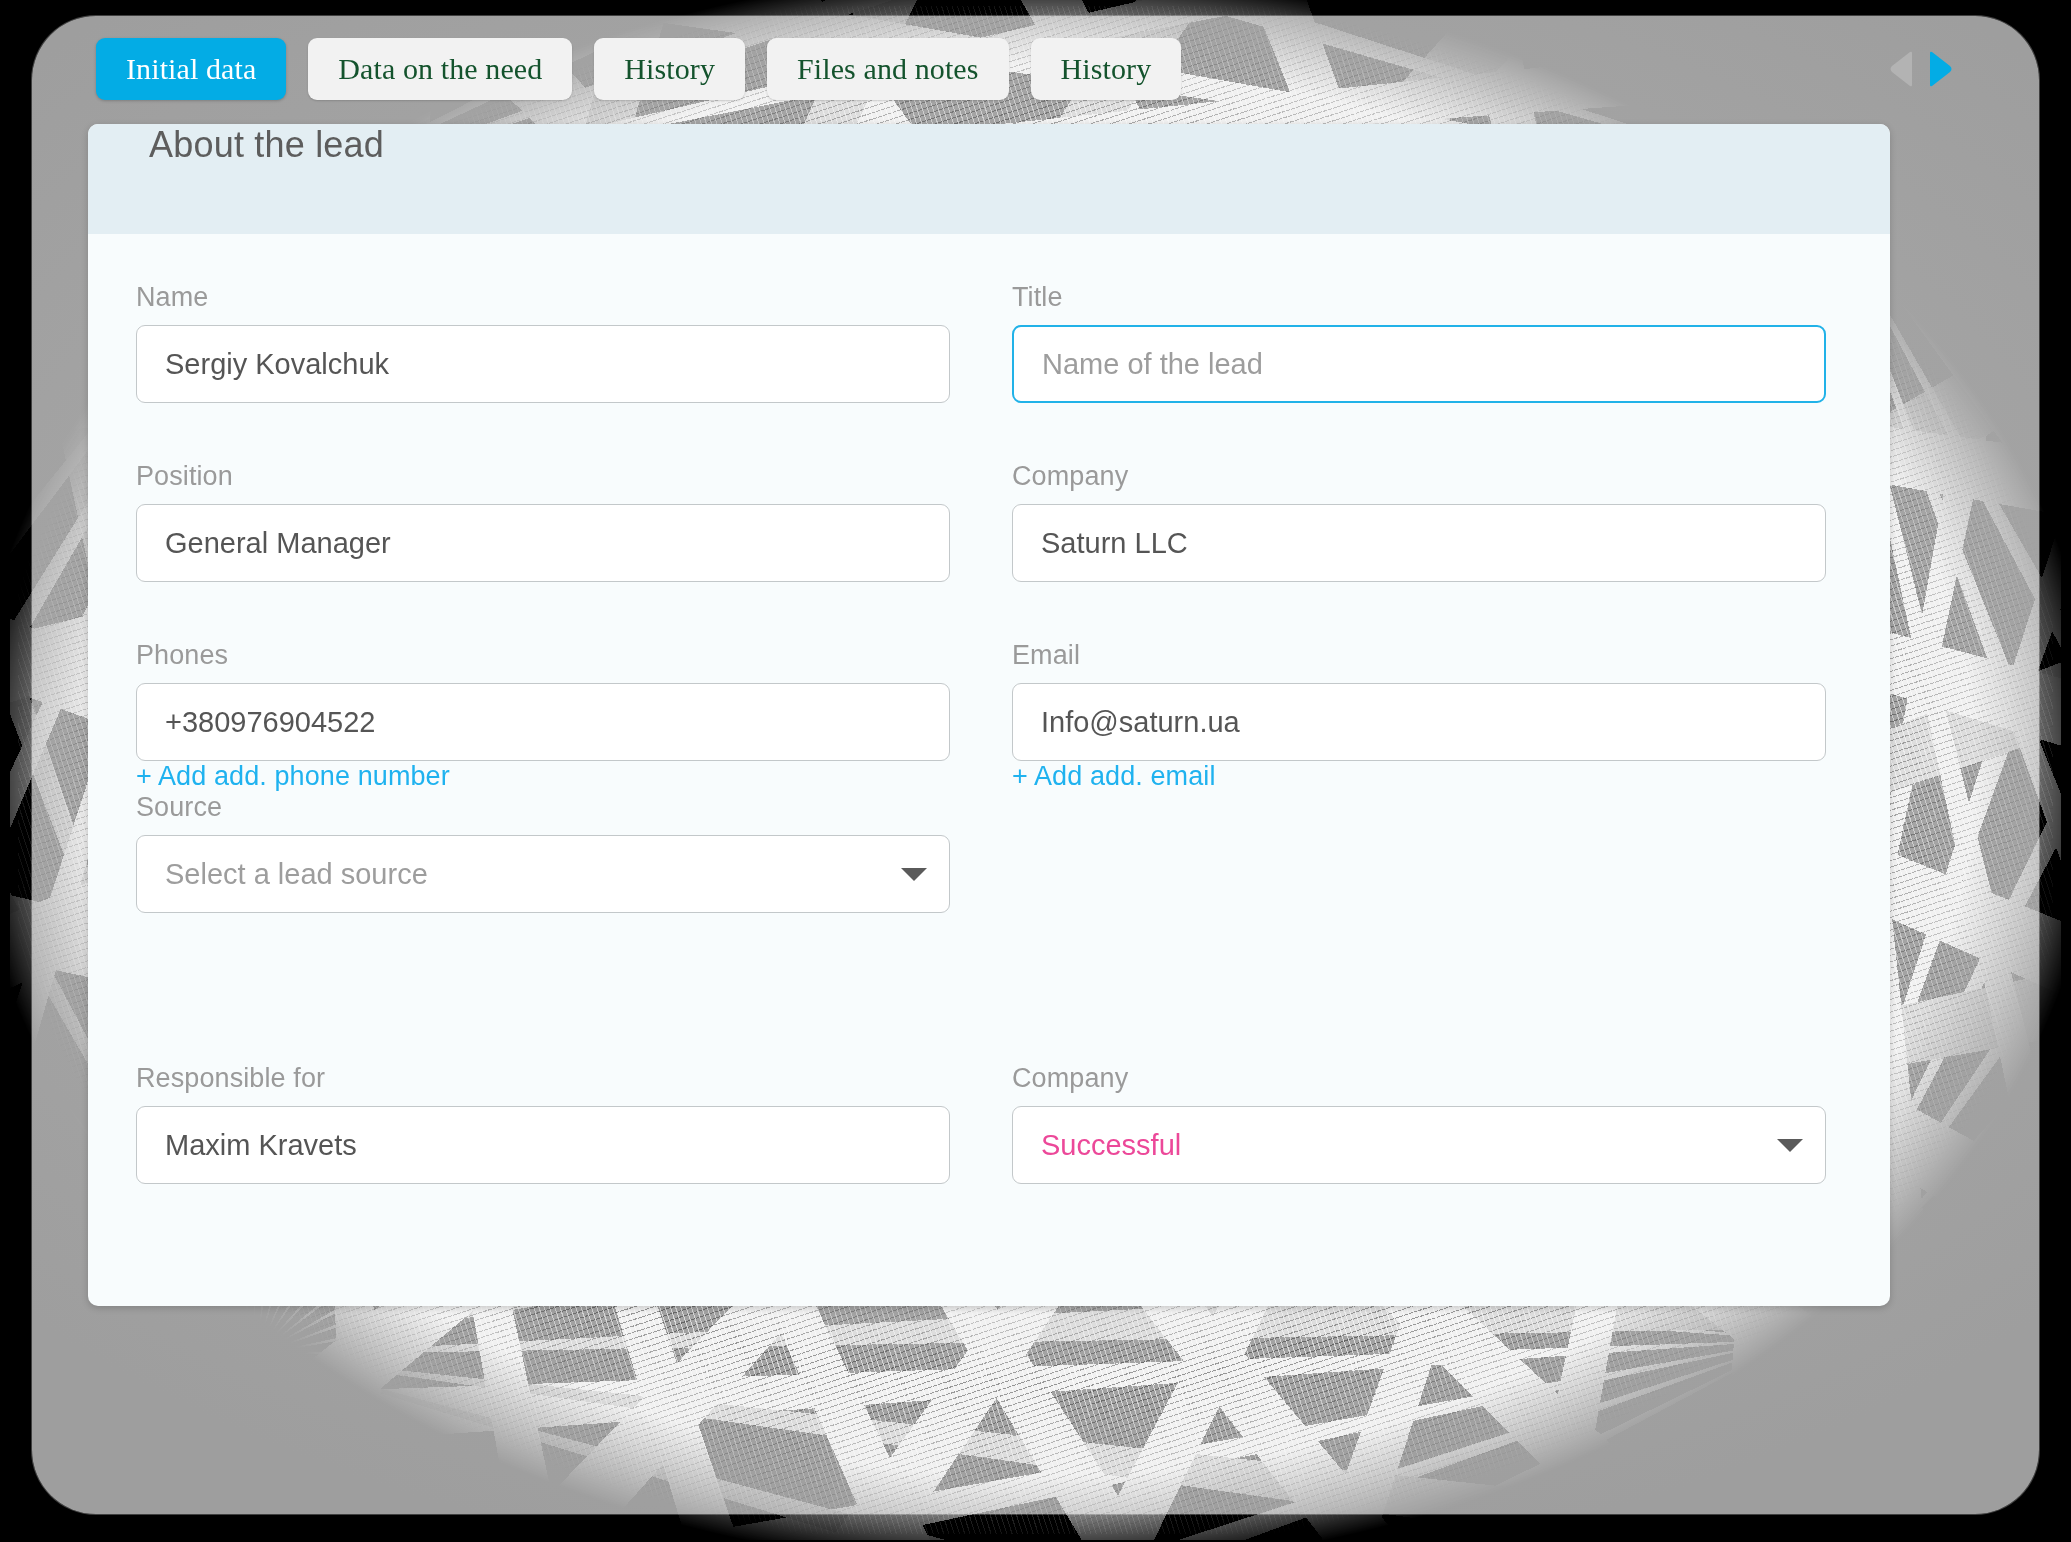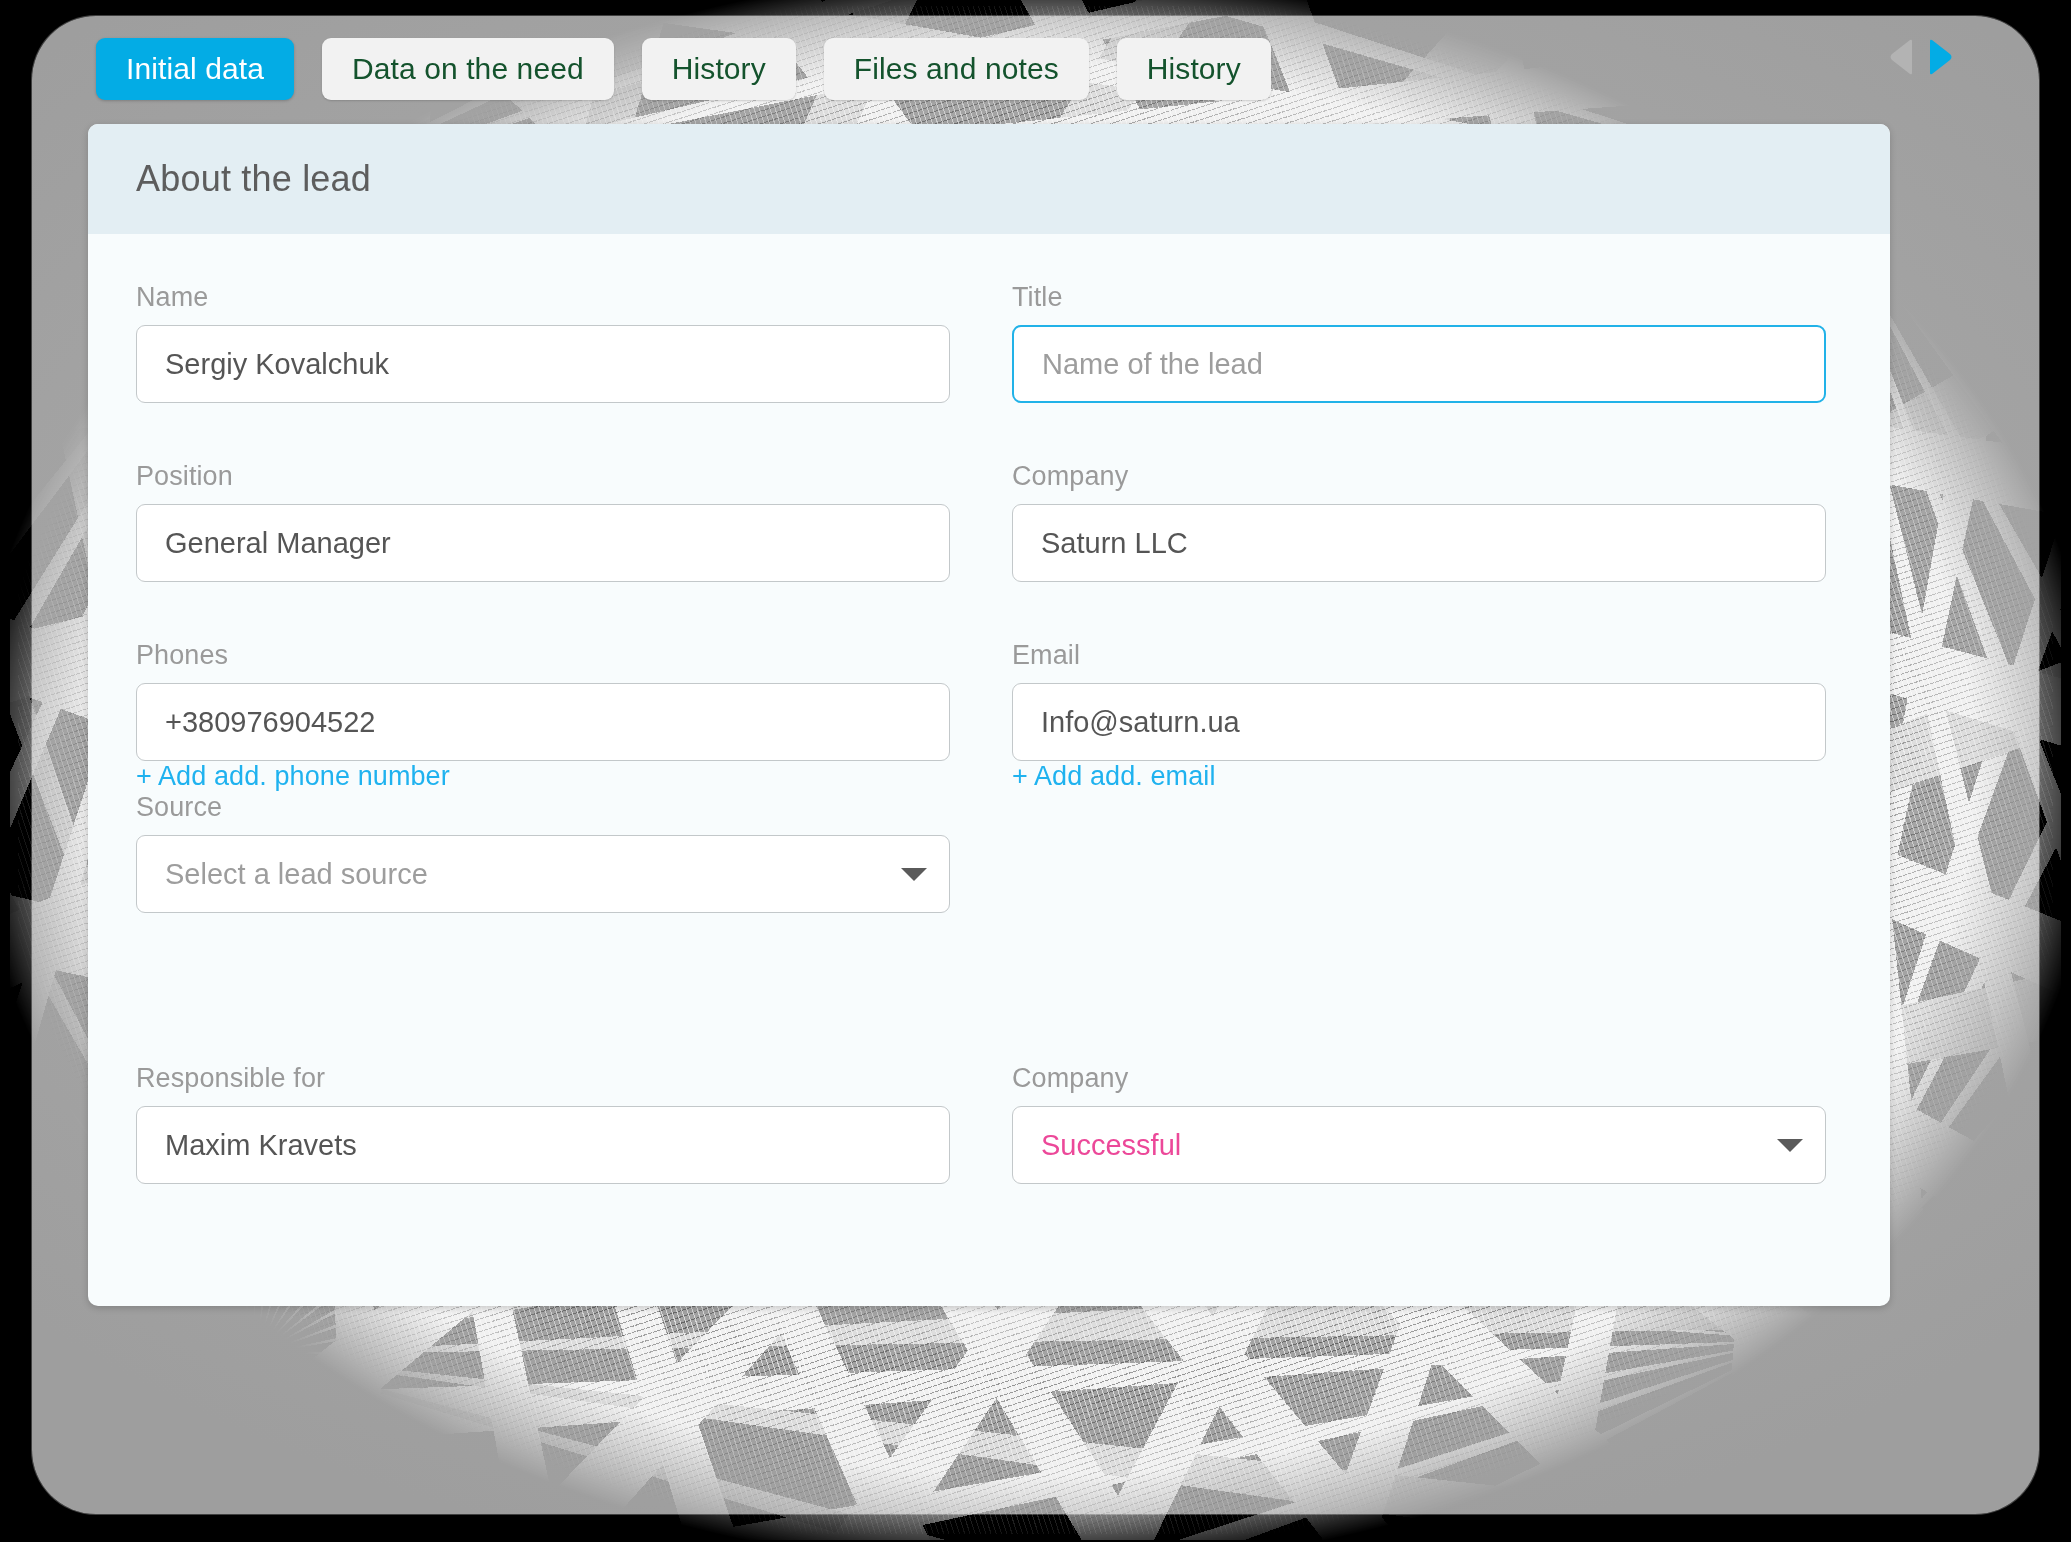--- a/index.html
+++ b/index.html
@@ -67,23 +67,24 @@
   }
 
   
   #tabstrip {
     position: absolute;
     left: 96px;
     top: 38px;
     width: 1860px;
     height: 62px;
     display: flex;
-    align-items: flex-start;
-    gap: 28px;
+    align-items: center;
+    gap: 22px;
     z-index: 6;
+    font-family: Liberation Serif, serif;
   }
   .tab {
     height: 62px;
     border-radius: 9px;
     display: flex;
     align-items: center;
     justify-content: center;
     padding: 0 30px;
     font-size: 30px;
     color: #14532d;
@@ -117,22 +118,22 @@
     border-radius: 10px;
     overflow: hidden;
     background: #f8fcfd;
     box-shadow: 0 2px 7px rgba(0,0,0,0.18);
     z-index: 5;
   }
   #card-header {
     height: 110px;
     background: #e3eef3;
     display: flex;
-    align-items: center;
-    padding-left: 48px;
+    align-items: flex-start;
+    padding-left: 61px;
     box-sizing: border-box;
   }
   #card-header-title {
     font-size: 36px;
     color: #5d5d5d;
     letter-spacing: .2px;
   }
 
   #form {
     padding: 48px 48px 0 48px;

